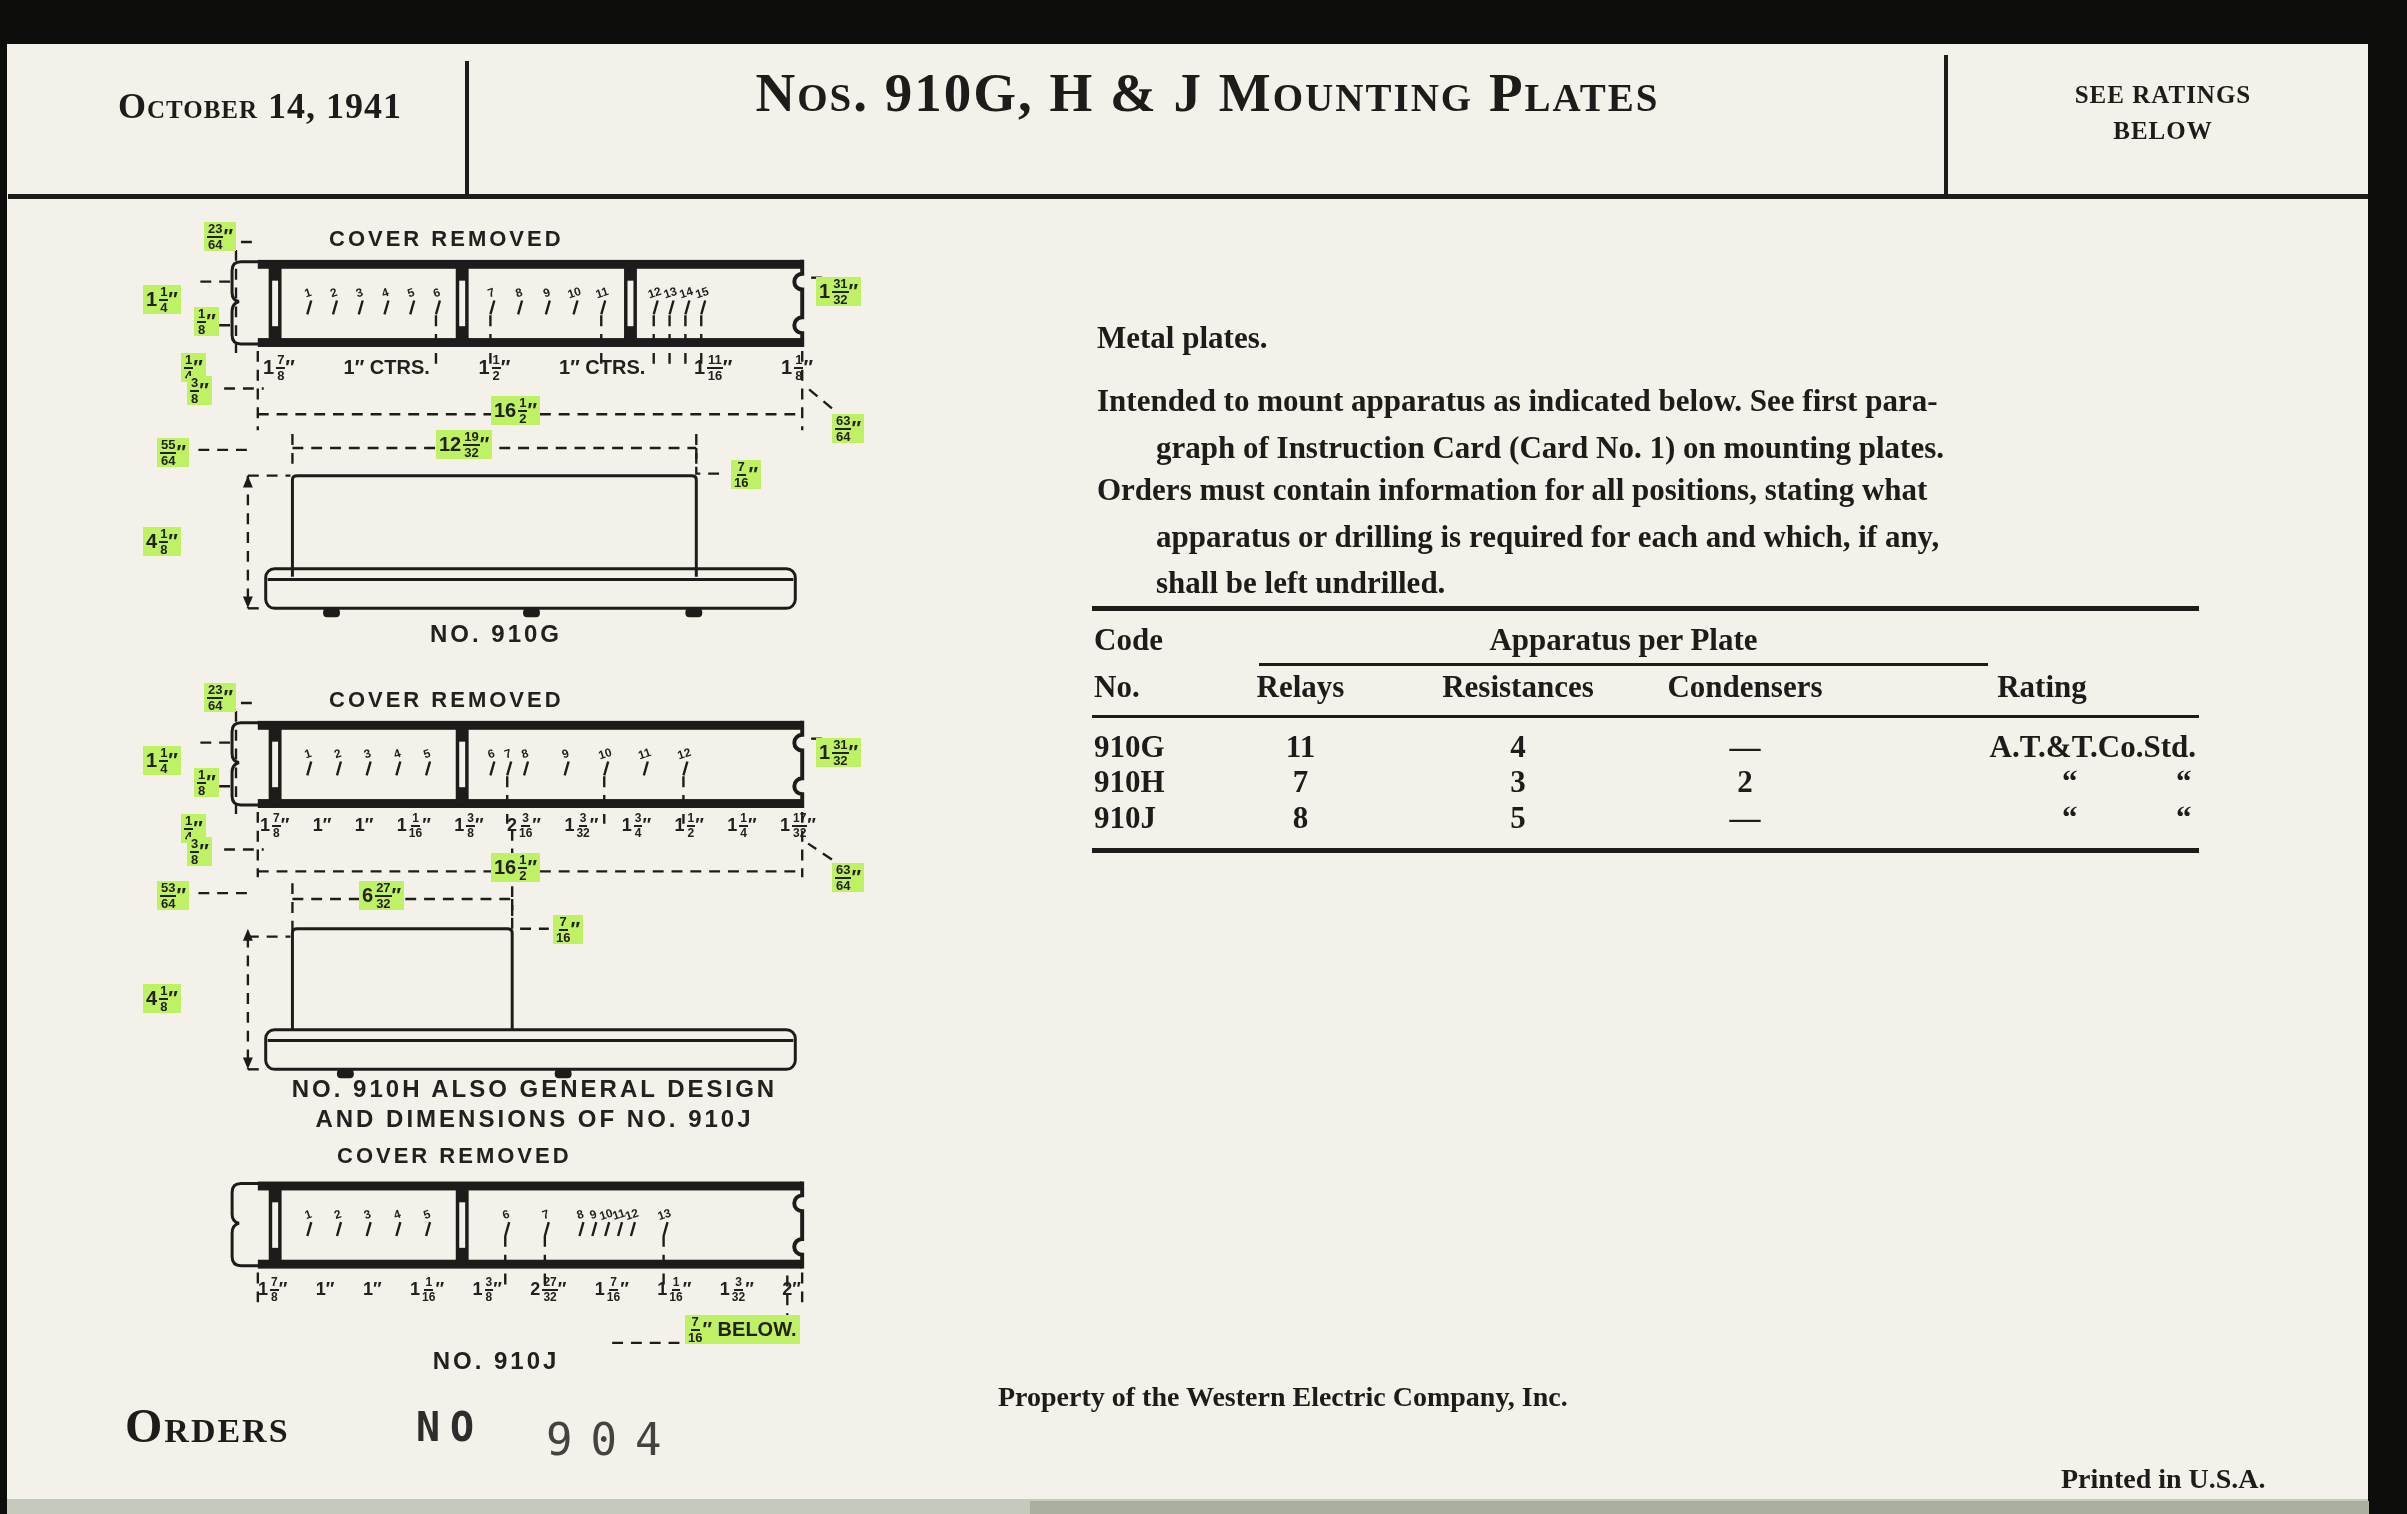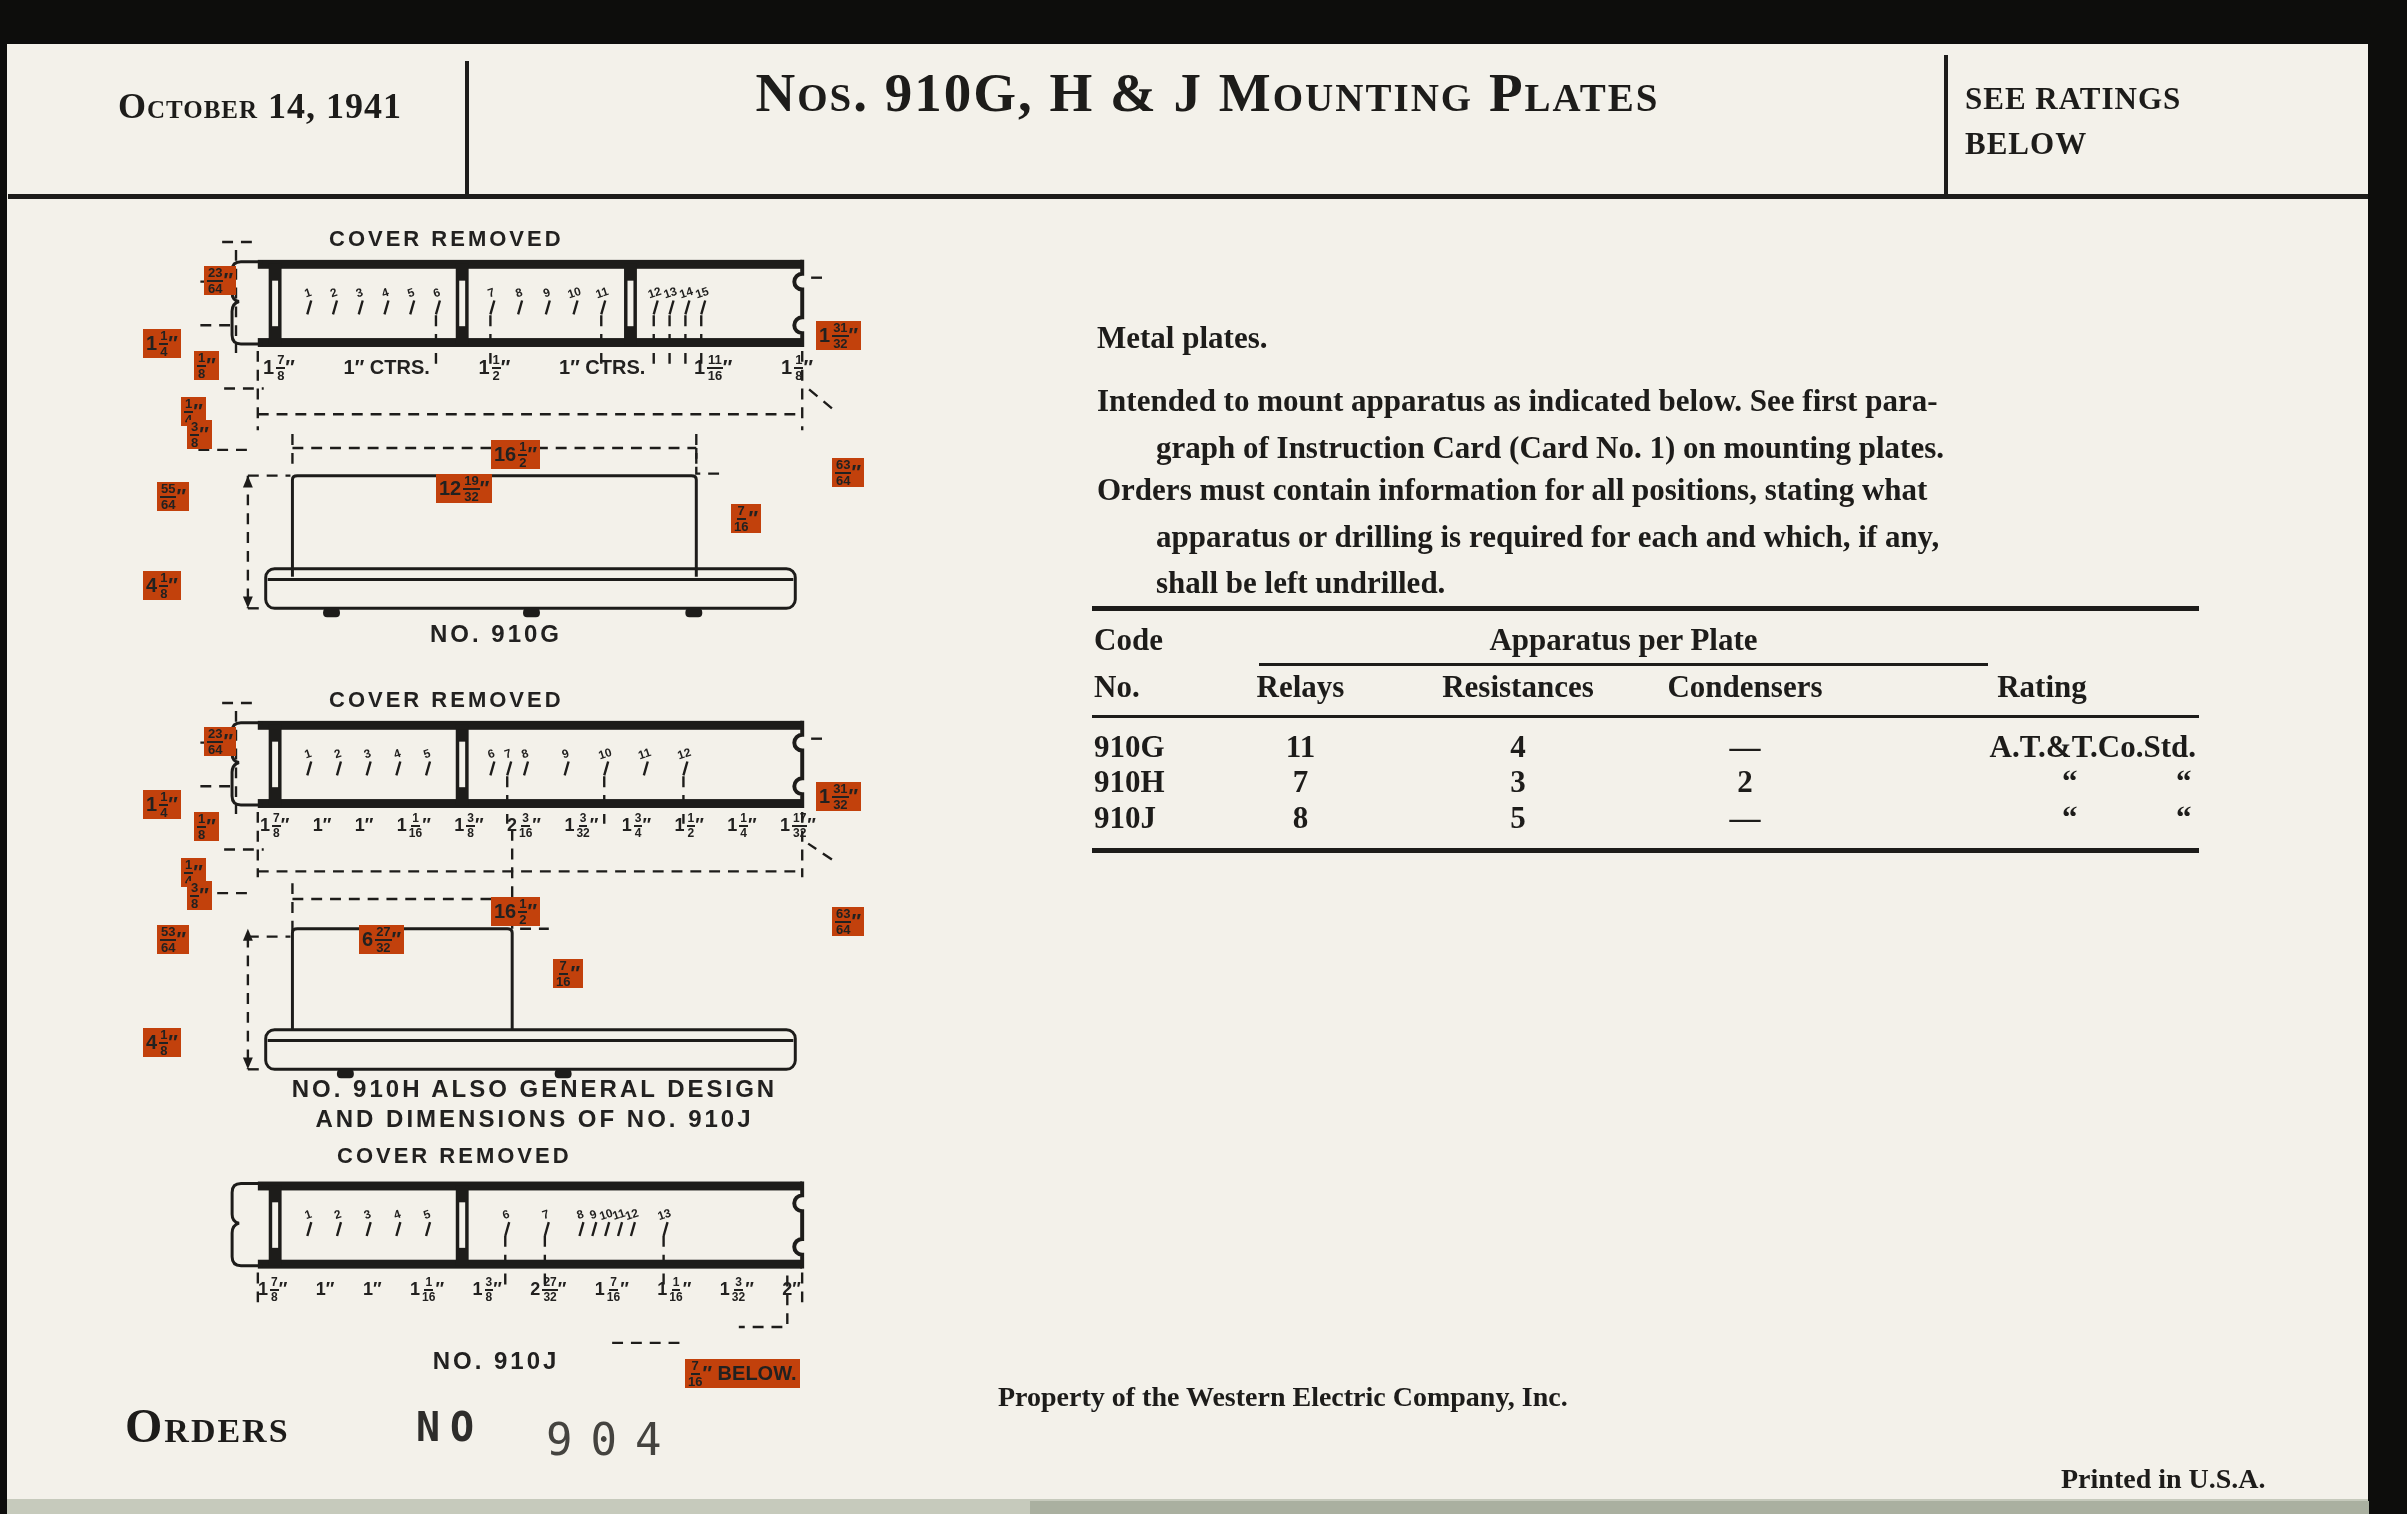--- a/index.html
+++ b/index.html
@@ -5,21 +5,21 @@
   html,body{margin:0;padding:0;background:#0c0c0c;}
   #page{position:relative;width:2408px;height:1515px;background:#f3f1ea;overflow:hidden;
         font-family:"Liberation Serif", serif;color:#1d1c1a;padding-left:40px;}
   .abs{position:absolute;}
   .bar{position:absolute;background:#0d0d0c;}
   .serifb{font-family:"Liberation Serif",serif;font-weight:700;color:#1d1c1a;}
   .sc{font-variant:small-caps;}
   
   .date{left:57px;top:85px;width:406px;text-align:center;font-size:36px;letter-spacing:1px;}
   .title{left:475px;top:61px;width:1465px;text-align:center;font-size:55px;letter-spacing:2px;}
-  .ratings{left:1965px;top:77px;width:396px;text-align:left;font-size:31px;line-height:1.45;letter-spacing:1px;}
+  .ratings{left:1965px;top:77px;width:396px;text-align:center;font-size:25px;line-height:1.45;letter-spacing:1px;}
   .vrule{position:absolute;width:4px;background:#1d1c1a;}
   .hrule{position:absolute;height:5px;background:#1d1c1a;}
   
   .para{font-size:31px;line-height:1.5;white-space:nowrap;}
   .ind{padding-left:59px;}
   
   #ratingtable{left:1092px;top:606px;width:1107px;height:248px;font-size:31px;}
   .trule{position:absolute;background:#1d1c1a;left:0;width:1107px;}
   .tcell{position:absolute;white-space:nowrap;}
   .tcent{text-align:center;}
@@ -28,21 +28,21 @@
   .drawing svg{position:absolute;left:0;top:0;}
   .cover-label,.caption{position:absolute;font-family:"Liberation Sans",sans-serif;font-weight:700;
       color:#222120;letter-spacing:3px;white-space:nowrap;}
   .cover-label{font-size:22px;}
   .caption{font-size:24px;text-align:center;}
   .dim{font-family:"Liberation Sans",sans-serif;font-weight:700;font-size:20px;color:#222120;
        white-space:nowrap;display:inline-flex;align-items:center;}
   .dim .w{margin-right:2px;}
   .dim .fr{display:inline-flex;flex-direction:column;align-items:center;font-size:13px;line-height:1.05;}
   .dim .fr span:first-child{border-bottom:2px solid #222120;padding:0 1px;}
-  .ldim{position:absolute;background:#c2410c;padding:0 3px;margin-top:44px;}
+  .ldim{position:absolute;background:#bef264;padding:0 3px;}
   .dim-row{position:absolute;display:flex;justify-content:space-between;align-items:center;}
   .dim-row.small .dim{font-size:18px;}
   .dim-row.small .dim .fr{font-size:12px;}
   .ink{stroke:#1d1c1a;fill:none;stroke-width:3;}
   .thick{stroke-width:4;}
   .fillink{fill:#1d1c1a;stroke:none;}
   .paper{fill:#f3f1ea;stroke:none;}
   .dash line,.dash path{stroke:#1d1c1a;fill:none;stroke-width:2.4;stroke-dasharray:11 8;}
   .ticknum{font-family:"Liberation Sans",sans-serif;font-size:12px;font-weight:700;fill:#222120;text-anchor:middle;}
   

